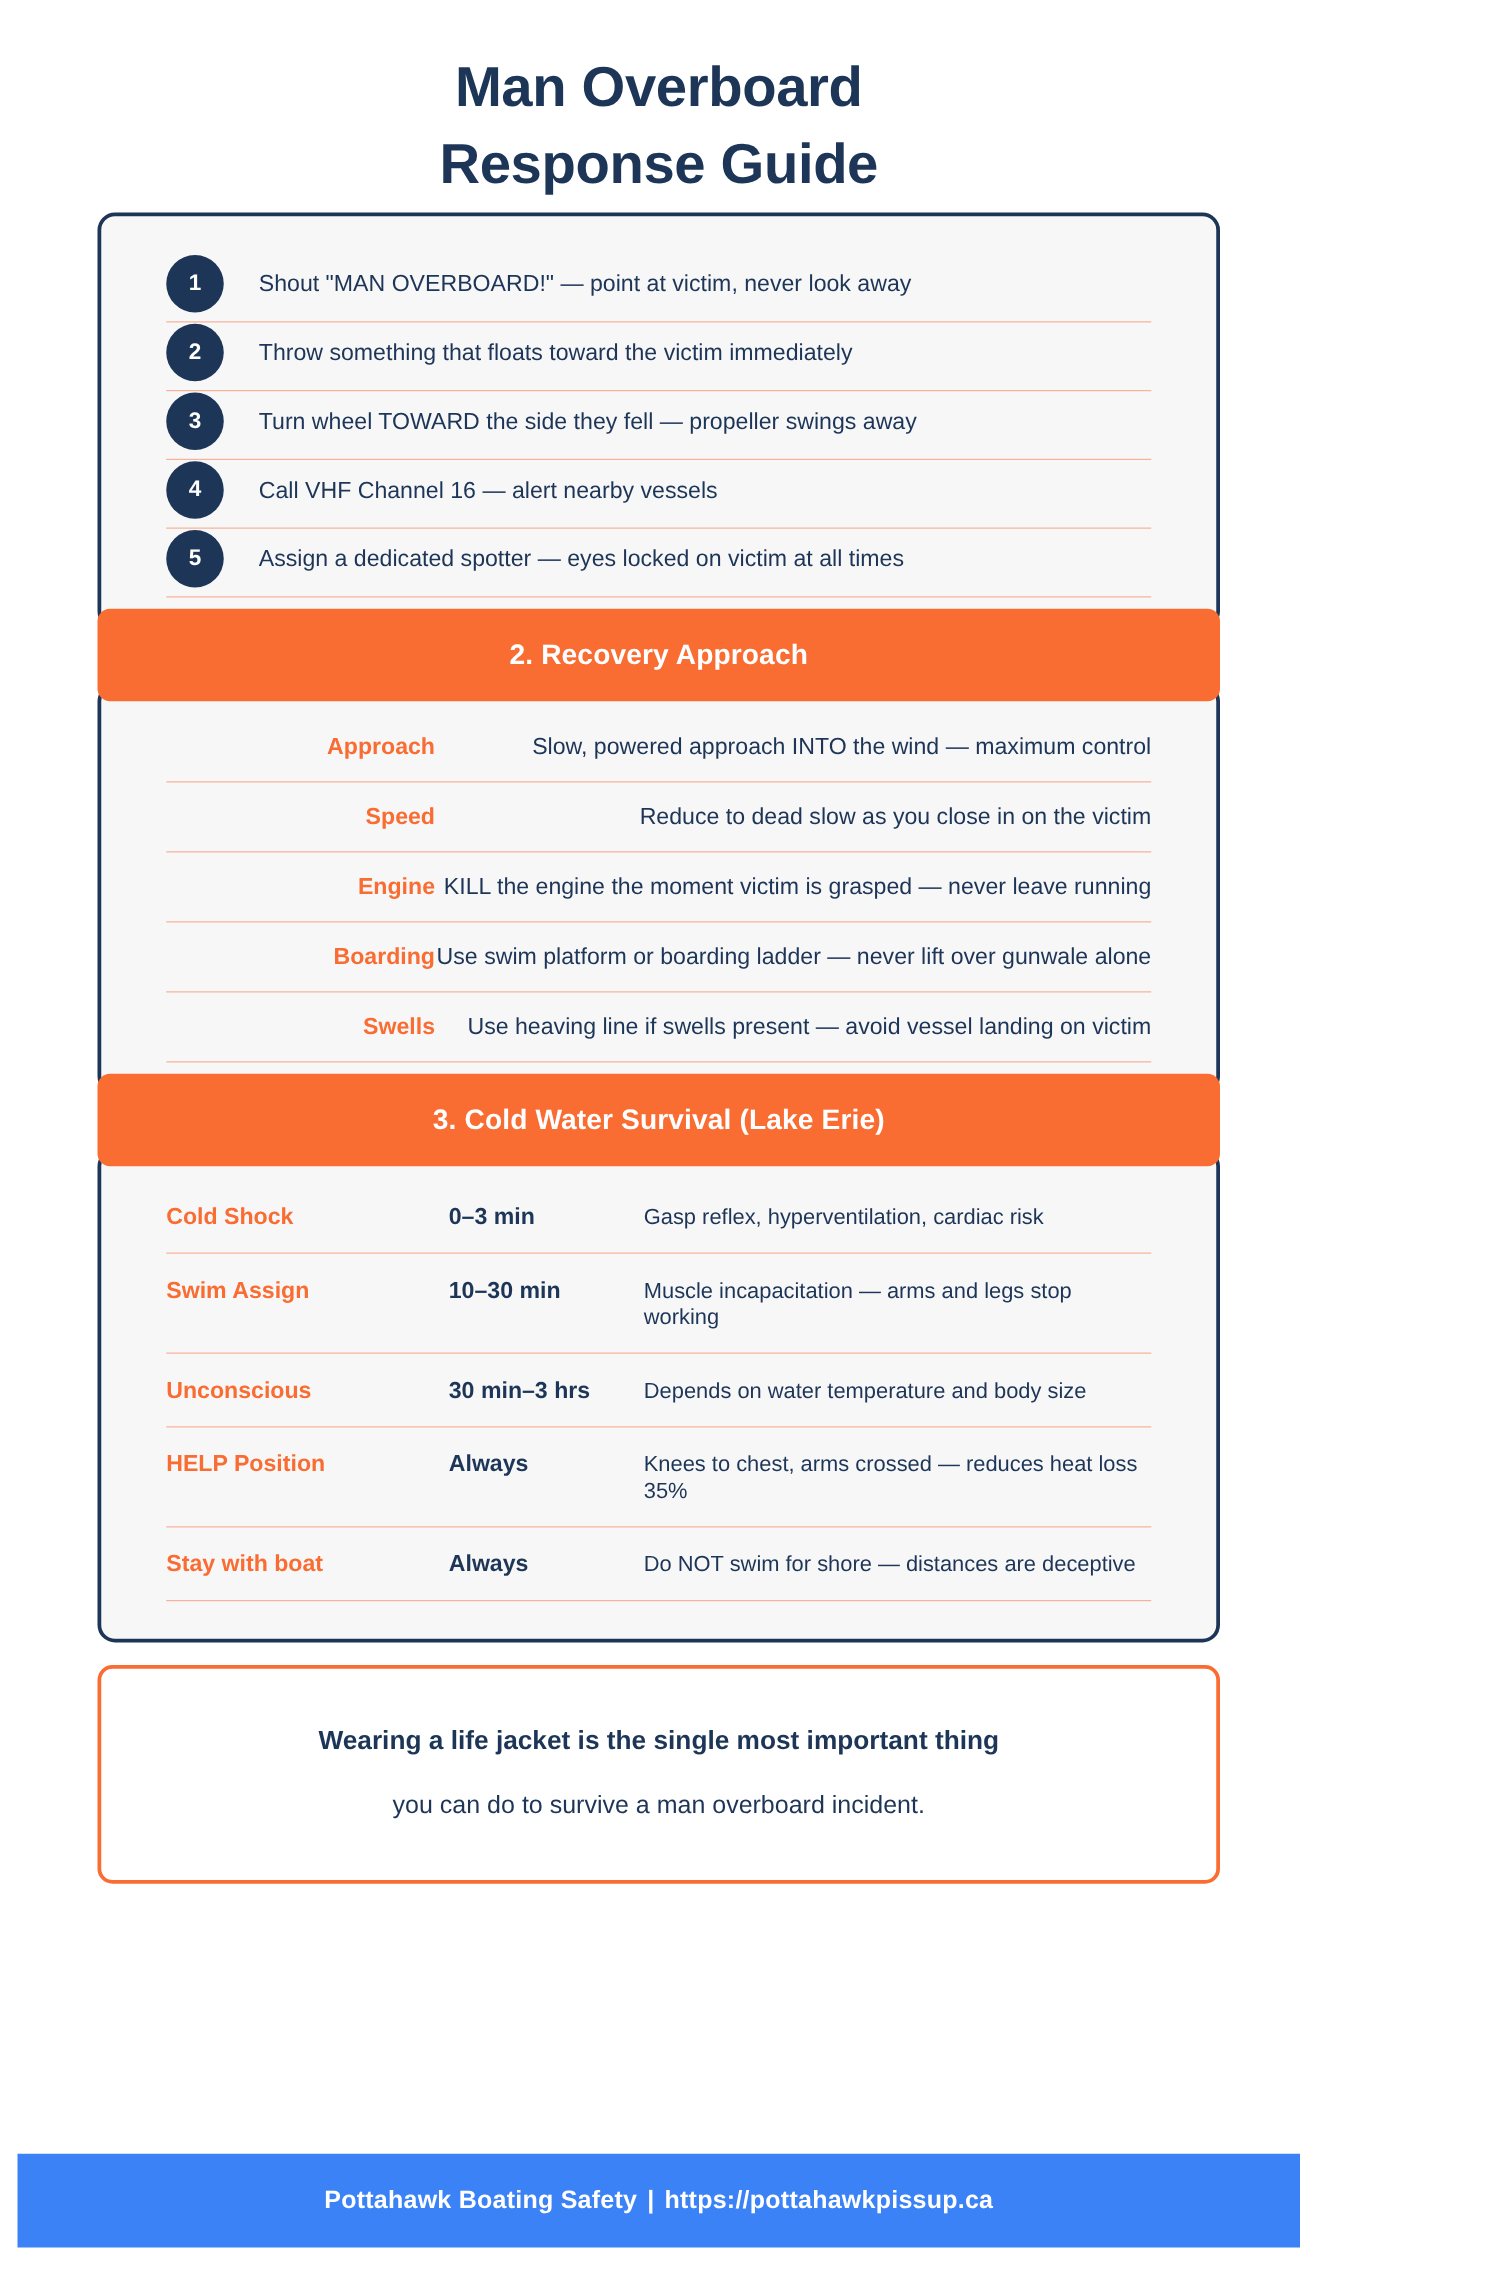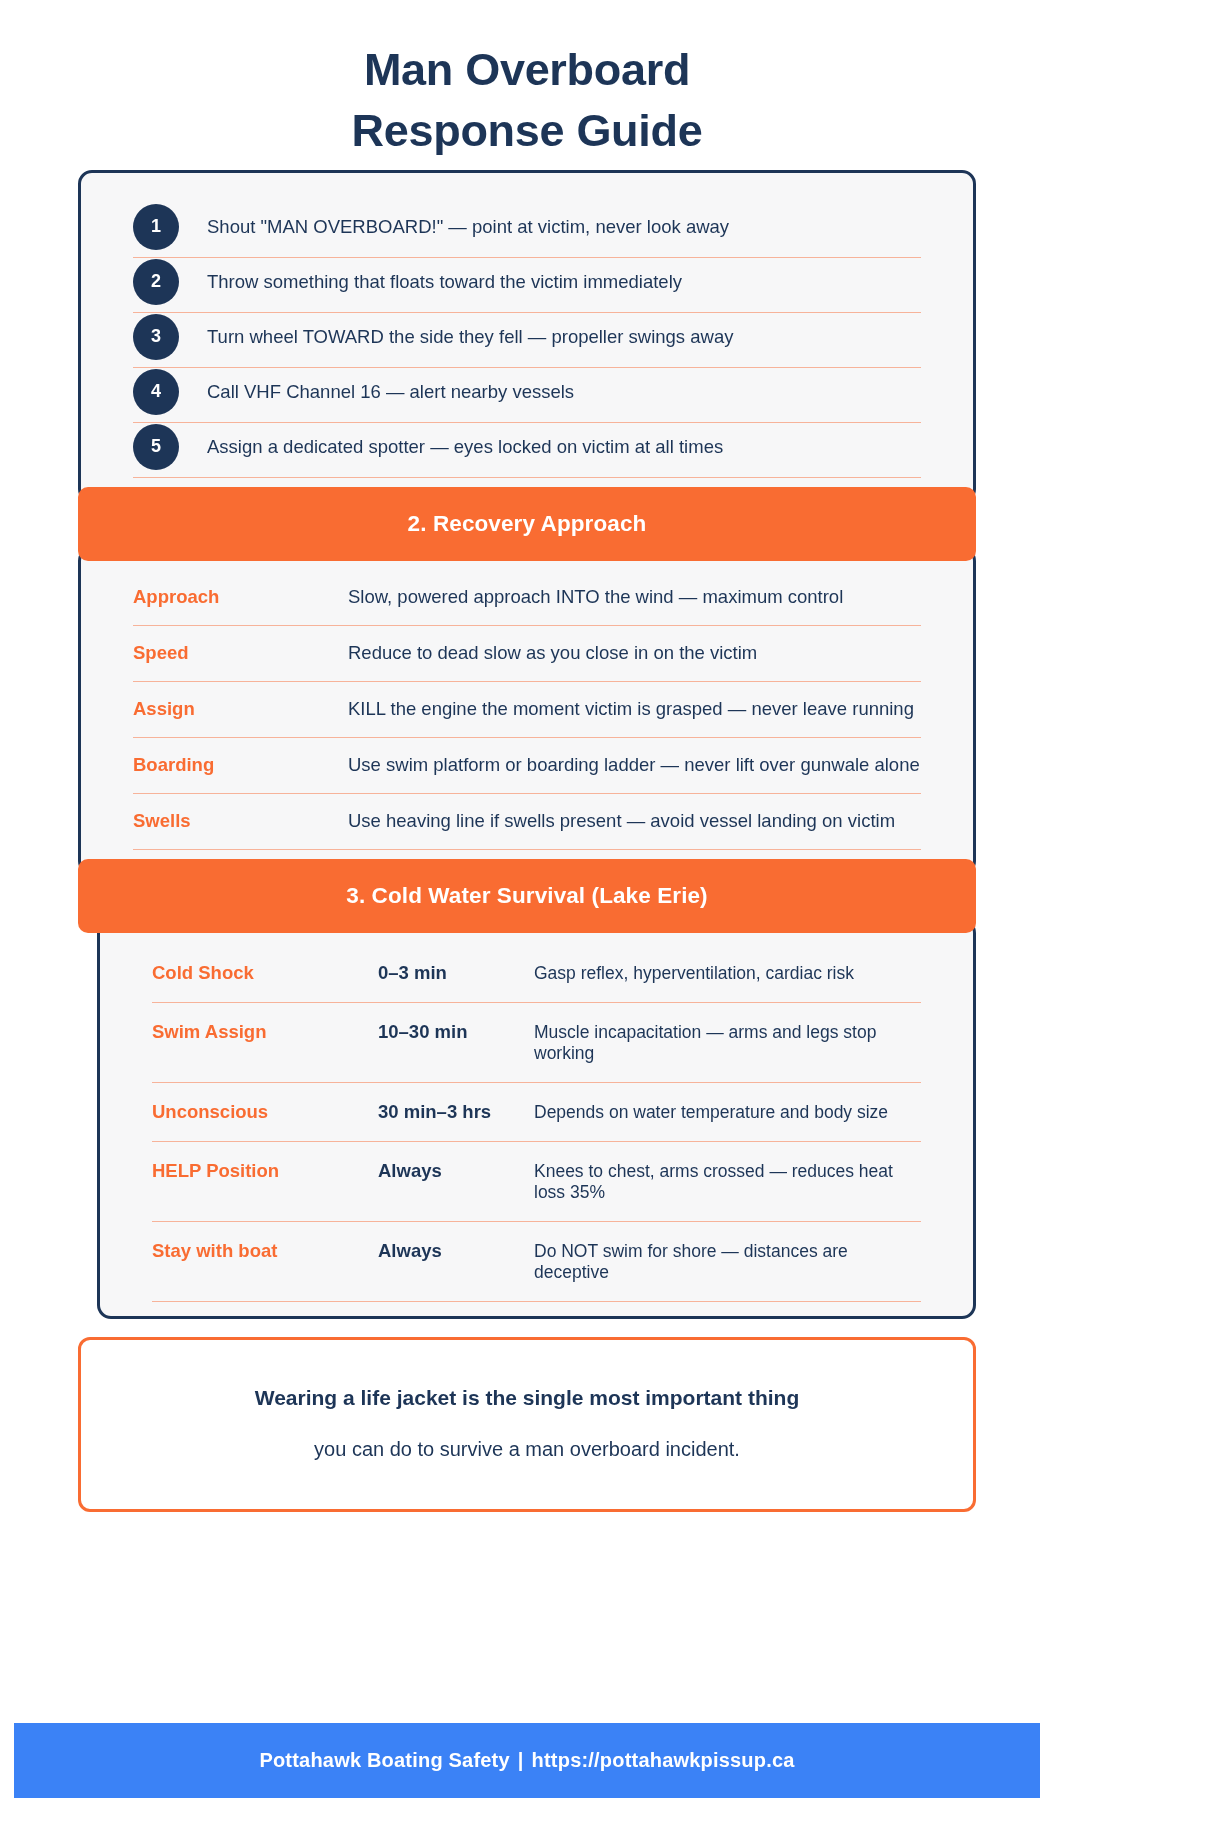--- a/index.html
+++ b/index.html
@@ -240,53 +240,53 @@
             <div class="badge">5</div>
           </div>
           <div class="num-text">Assign a dedicated spotter — eyes locked on victim at all times</div>
         </div>
 
       </div>
     </div>
 
     <div class="section" style="margin-top:-16px;">
       <div class="section-header">2. Recovery Approach</div>
-      <div class="section-body" style="padding-top:20px;">
+      <div class="section-body" style="padding-top:20px;text-align:right;">
 
         <div class="kv-row">
           <div class="kv-label">Approach</div>
           <div class="kv-value">Slow, powered approach INTO the wind — maximum control</div>
         </div>
 
         <div class="kv-row">
           <div class="kv-label">Speed</div>
           <div class="kv-value">Reduce to dead slow as you close in on the victim</div>
         </div>
 
         <div class="kv-row">
-          <div class="kv-label">Assign</div>
+          <div class="kv-label">Engine</div>
           <div class="kv-value">KILL the engine the moment victim is grasped — never leave running</div>
         </div>
 
         <div class="kv-row">
           <div class="kv-label">Boarding</div>
           <div class="kv-value">Use swim platform or boarding ladder — never lift over gunwale alone</div>
         </div>
 
         <div class="kv-row">
           <div class="kv-label">Swells</div>
           <div class="kv-value">Use heaving line if swells present — avoid vessel landing on victim</div>
         </div>
 
       </div>
     </div>
 
     <div class="section" style="margin-top:-16px;">
       <div class="section-header">3. Cold Water Survival (Lake Erie)</div>
-      <div class="section-body" style="padding-top:22px;padding-bottom:14px;margin-left:19px;">
+      <div class="section-body" style="padding-top:22px;padding-bottom:30px;">
 
         <div class="tri-row">
           <div class="tri-label">Cold Shock</div>
           <div class="tri-time">0–3 min</div>
           <div class="tri-desc">Gasp reflex, hyperventilation, cardiac risk</div>
         </div>
 
         <div class="tri-row">
           <div class="tri-label">Swim Assign</div>
           <div class="tri-time">10–30 min</div>

